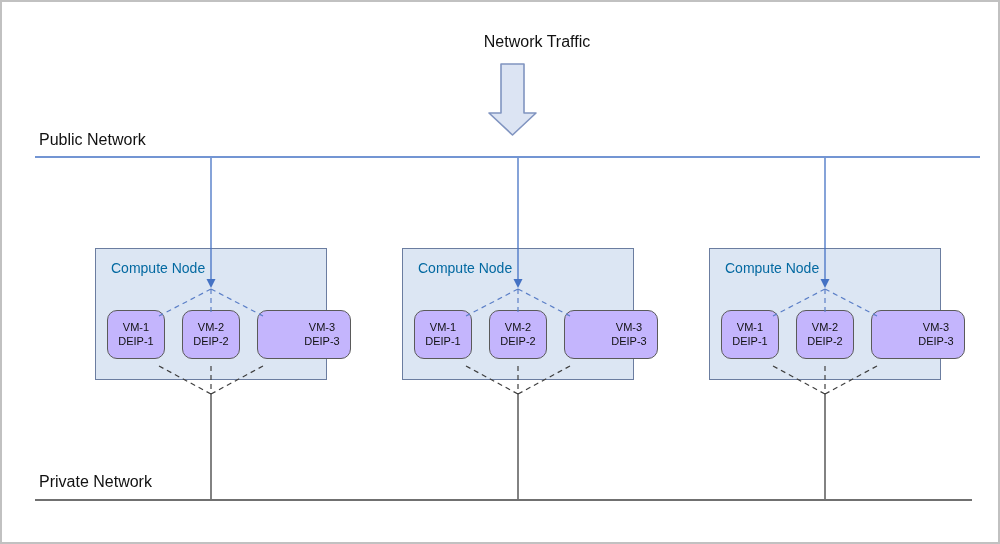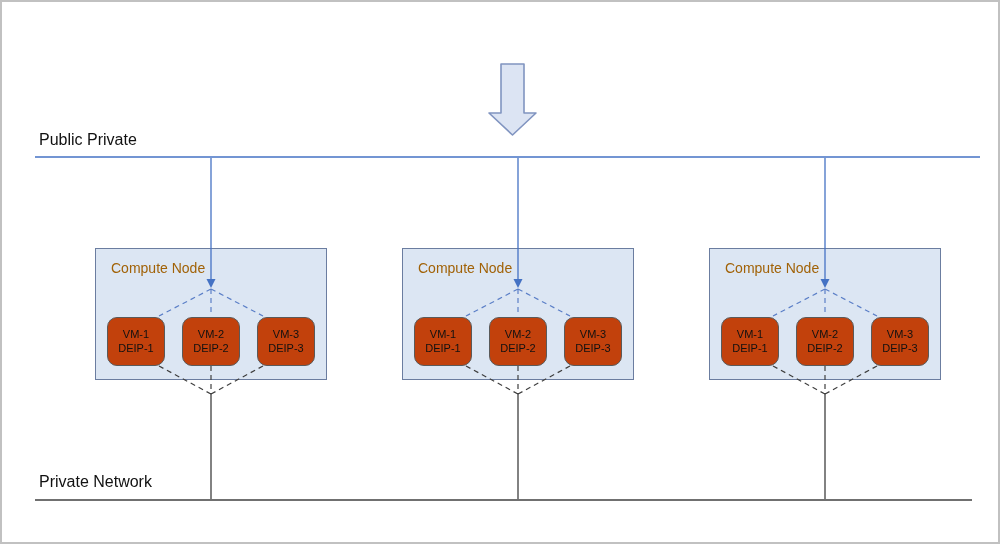--- a/index.html
+++ b/index.html
@@ -28,42 +28,43 @@
     width:230px;height:130px;
     background:#dce6f3;
     border:1.5px solid #6b7da0;
     z-index:1;
   }
   .node-1{left:93px;top:246px;}
   .node-2{left:400px;top:246px;}
   .node-3{left:707px;top:246px;}
   .node-title{
     position:absolute;left:15px;top:11px;
-    font-size:14px;color:#a16207;text-align:right;
+    font-size:14px;color:#0369a1;text-align:right;
   }
   .vm-card{
-    position:absolute;top:68px;width:56px;height:47px;
-    background:#c2410c;
+    position:absolute;top:61px;width:56px;height:47px;
+    background:#c4b5fd;
     border:1.4px solid #5a5a5a;
     border-radius:10px;
     display:flex;flex-direction:column;align-items:center;justify-content:center;
     gap:3px;
     z-index:2;
   }
   .vm-1{left:11px;}
   .vm-2{left:86px;text-align:center;}
-  .vm-3{left:161px;}
+  .vm-3{left:161px;padding-left:36px;}
   .vm-card span{font-size:11px;color:#111;line-height:11px;}
 </style>
 </head>
 <body>
 
 <div id="frame">
 
-  <div class="abs net-label public-label">Public Private</div>
+  <div class="abs traffic-title">Network Traffic</div>
+  <div class="abs net-label public-label">Public Network</div>
   <div class="abs net-label private-label">Private Network</div>
 
   <div class="compute-node node-1">
     <div class="node-title">Compute Node</div>
     <div class="vm-card vm-1">
       <span>VM-1</span>
       <span>DEIP-1</span>
     </div>
     <div class="vm-card vm-2">
       <span>VM-2</span>

